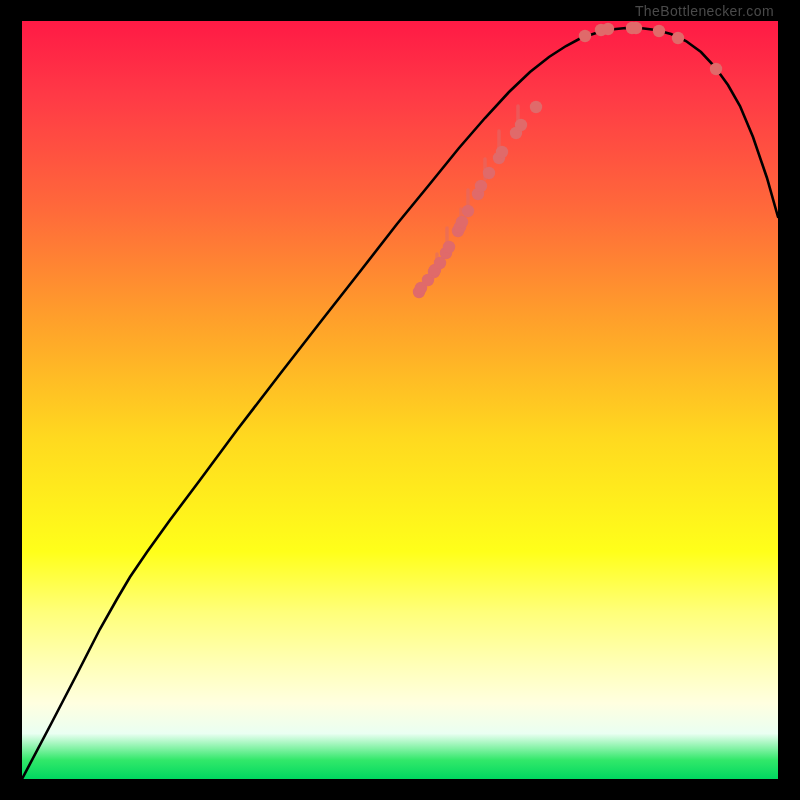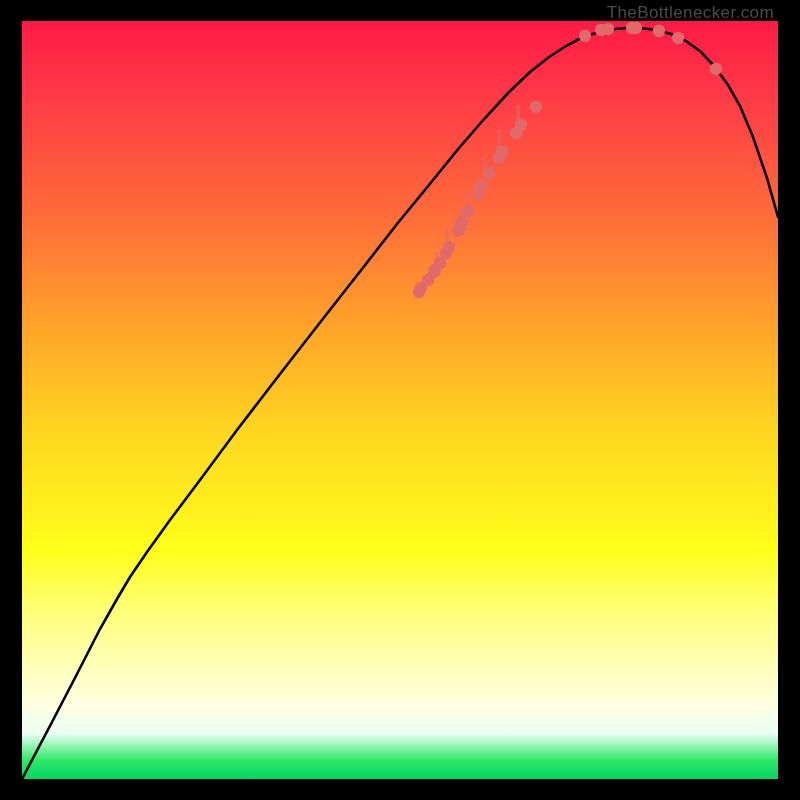--- a/index.html
+++ b/index.html
@@ -31,21 +31,21 @@
       #eafff2 94%,
       #32e86a 97.5%,
       #00d860 100%
     );
   }
   .watermark {
     position: absolute;
     top: 3px;
     right: 26px;
     color: #4a4a4a;
-    font-size: 17px;
+    font-size: 14px;
     font-weight: 500;
     letter-spacing: 0.4px;
     font-family: Arial, Helvetica, sans-serif;
   }
   svg.plot {
     position: absolute;
     left: 22px;
     top: 21px;
     width: 756px;
     height: 758px;

